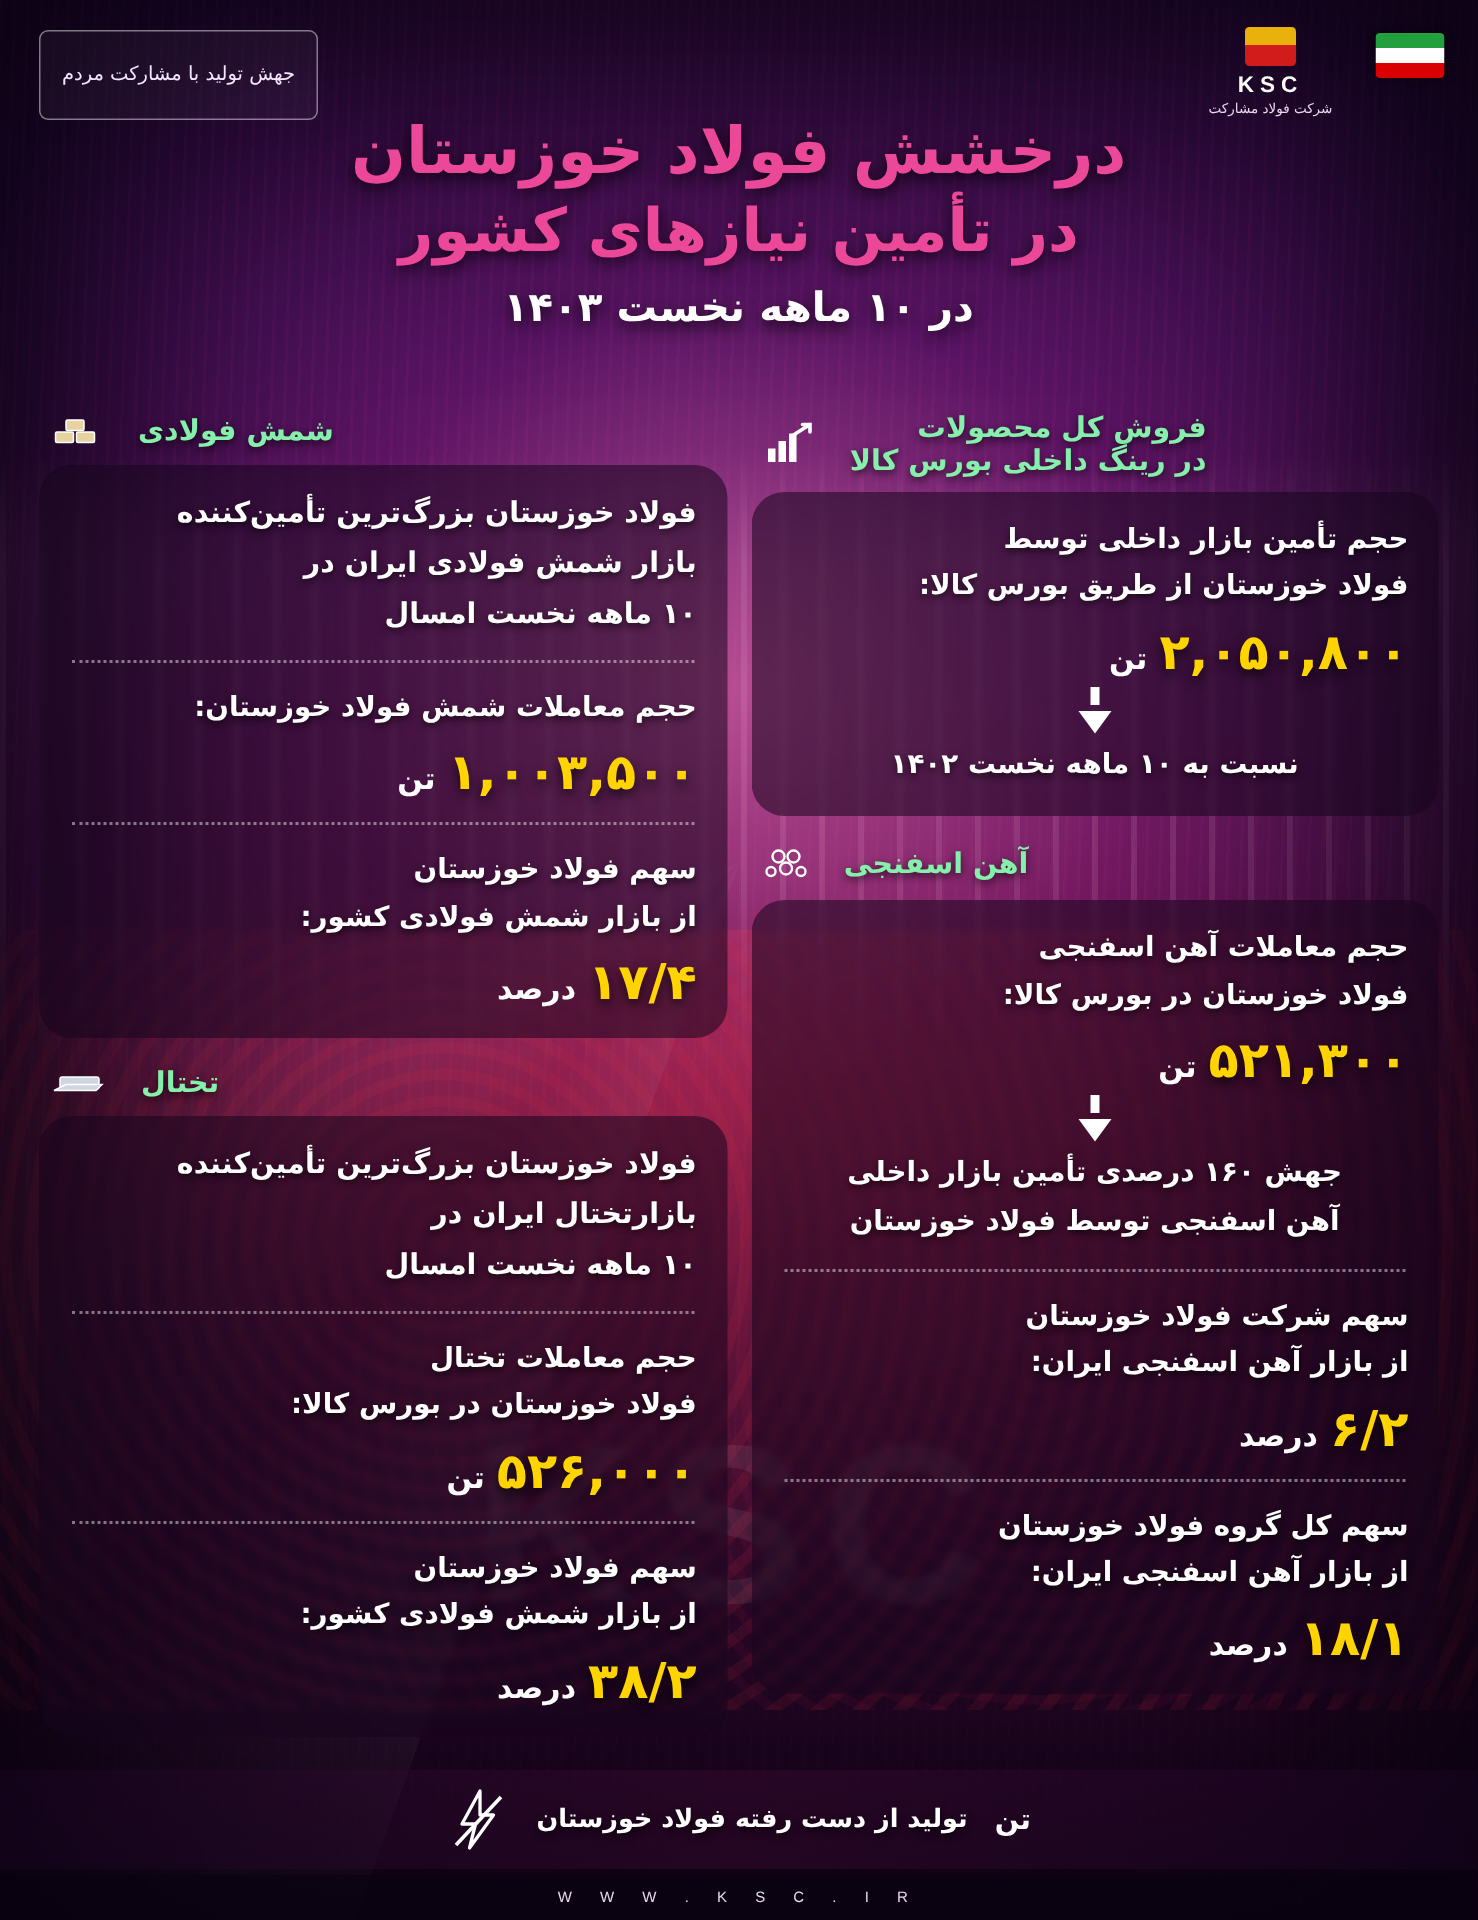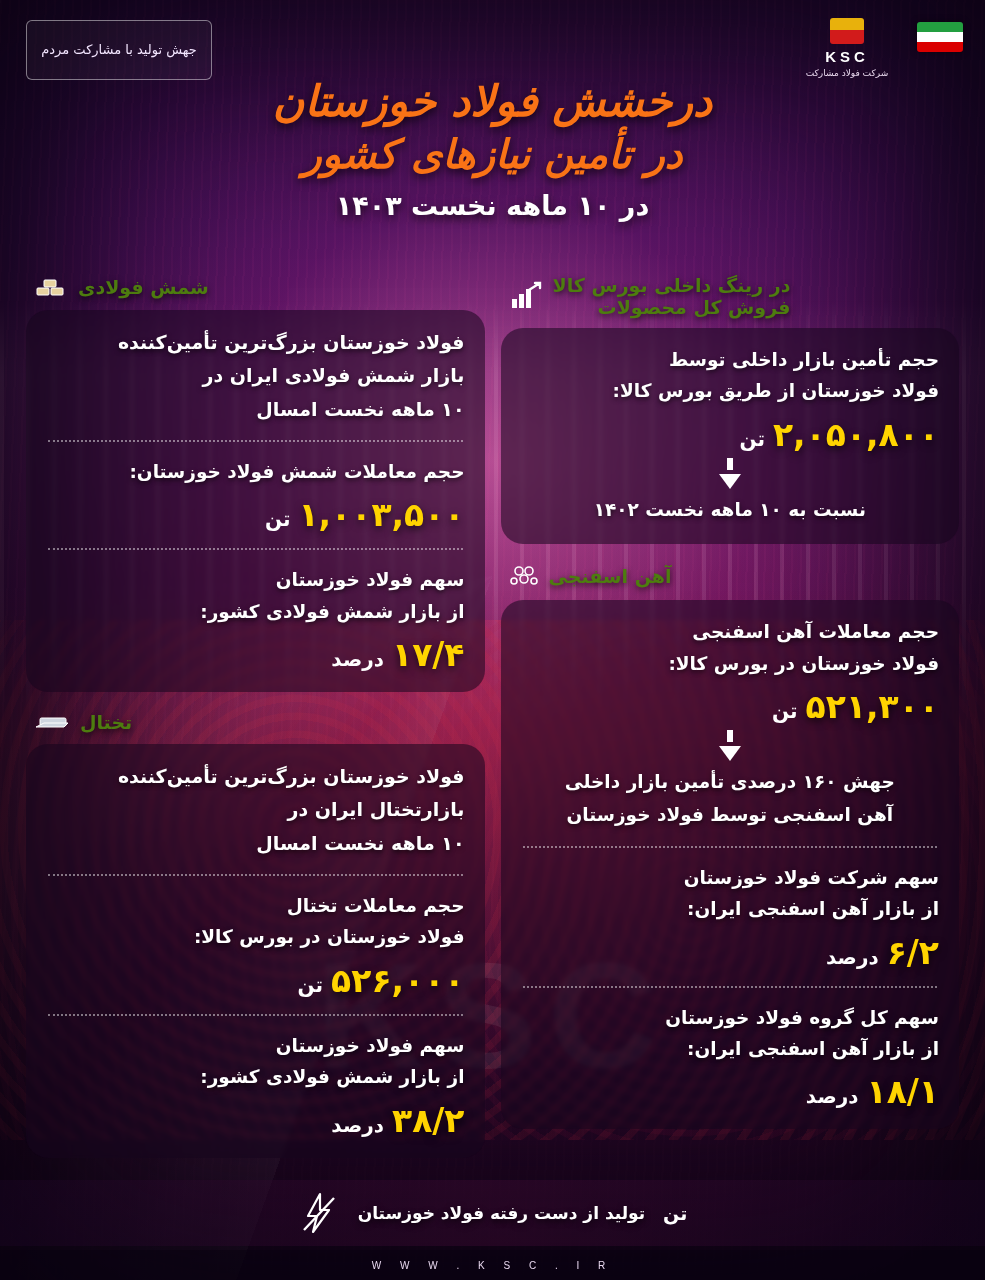--- a/index.html
+++ b/index.html
@@ -138,24 +138,23 @@
   }
   .title-block {
     position: absolute;
     top: 74px;
     left: 0; right: 0;
     text-align: center;
   }
   .title-1, .title-2 {
     font-size: 43px;
     font-weight: 700;
-    color: #f97316;
+    color: #ec4899;
     text-shadow: 0 3px 10px rgba(0,0,0,.75);
     line-height: 1.28;
-    font-style: italic;
   }
   .title-2 { font-size: 40px; }
   .title-3 {
     margin-top: 10px;
     font-size: 27px;
     font-weight: 700;
     color: #ffffff;
     text-shadow: 0 3px 10px rgba(0,0,0,.8);
   }
 
@@ -169,25 +168,25 @@
   }
   .col {
     width: 50%;
     box-sizing: border-box;
     padding: 0 8px;
   }
   .section-head {
     display: flex;
     align-items: center;
     justify-content: flex-start;
-    gap: 10px;
+    gap: 24px;
     padding: 4px 8px 10px 8px;
     font-size: 19px;
     font-weight: 700;
-    color: #4d7c0f;
+    color: #86efac;
     text-shadow: 0 2px 6px rgba(0,0,0,.7);
   }
   .section-head.right-align { justify-content: flex-end; }
   .section-head .ico { flex: 0 0 auto; display: inline-flex; }
   .panel {
     background: rgba(22,6,30,0.55);
     border-radius: 22px;
     padding: 16px 20px 18px 20px;
     margin-bottom: 14px;
     backdrop-filter: blur(2px);
@@ -331,22 +330,22 @@
       <div class="title-3">در ۱۰ ماهه نخست ۱۴۰۳</div>
     </div>
   </div>
 
   <div class="columns">
 
     <div class="col">
 
       <div class="section-head right-align">
         <div style="text-align:right">
+          <div>فروش کل محصولات</div>
           <div>در رینگ داخلی بورس کالا</div>
-          <div>فروش کل محصولات</div>
         </div>
         <span class="ico">
           <svg class="icon-svg" width="34" height="30" viewBox="0 0 34 30">
             <rect x="3" y="18" width="5" height="9" fill="#fff"></rect>
             <rect x="10" y="13" width="5" height="14" fill="#fff"></rect>
             <rect x="17" y="8" width="5" height="19" fill="#fff"></rect>
             <path d="M20 9 L31 2 M26 2 L31 2 L31 7" stroke="#fff" stroke-width="2.4" fill="none" stroke-linecap="round"></path>
           </svg>
         </span>
       </div>

